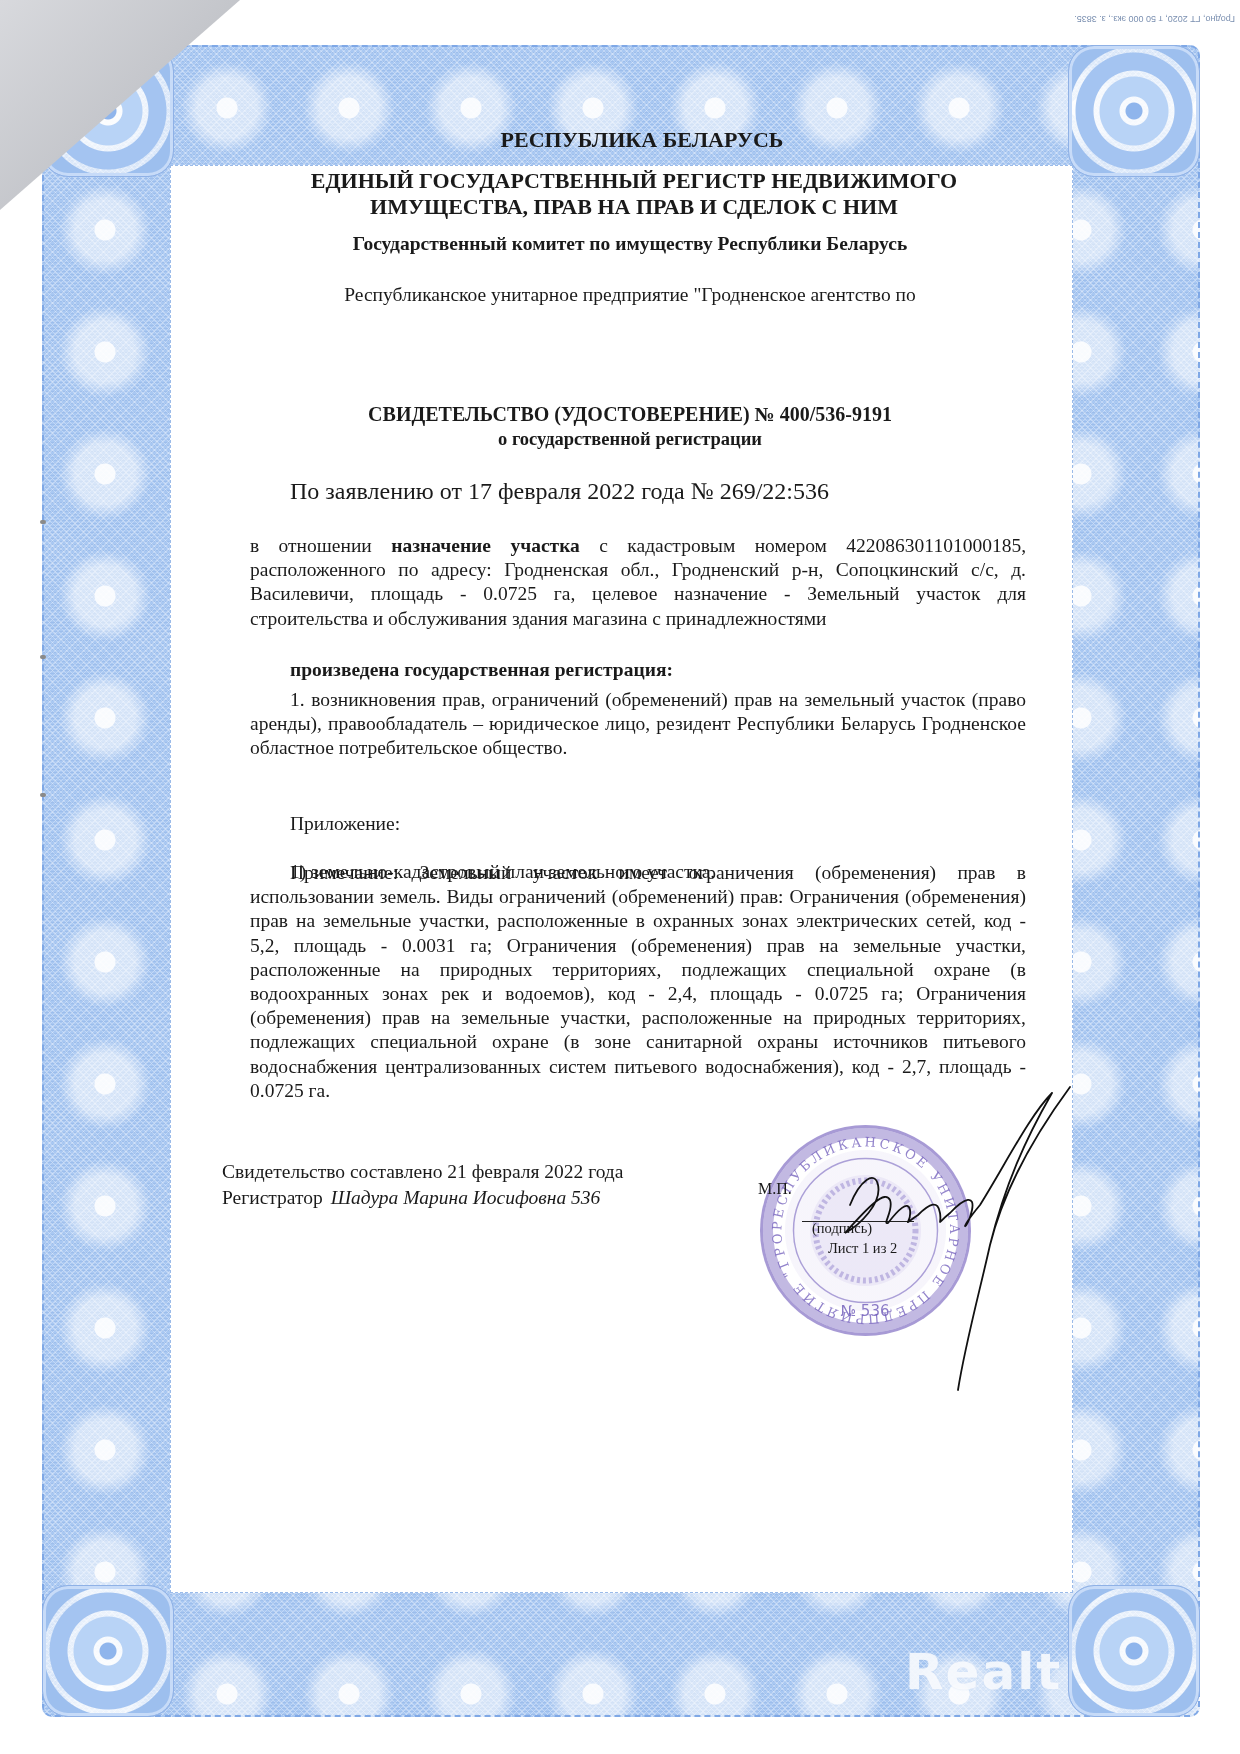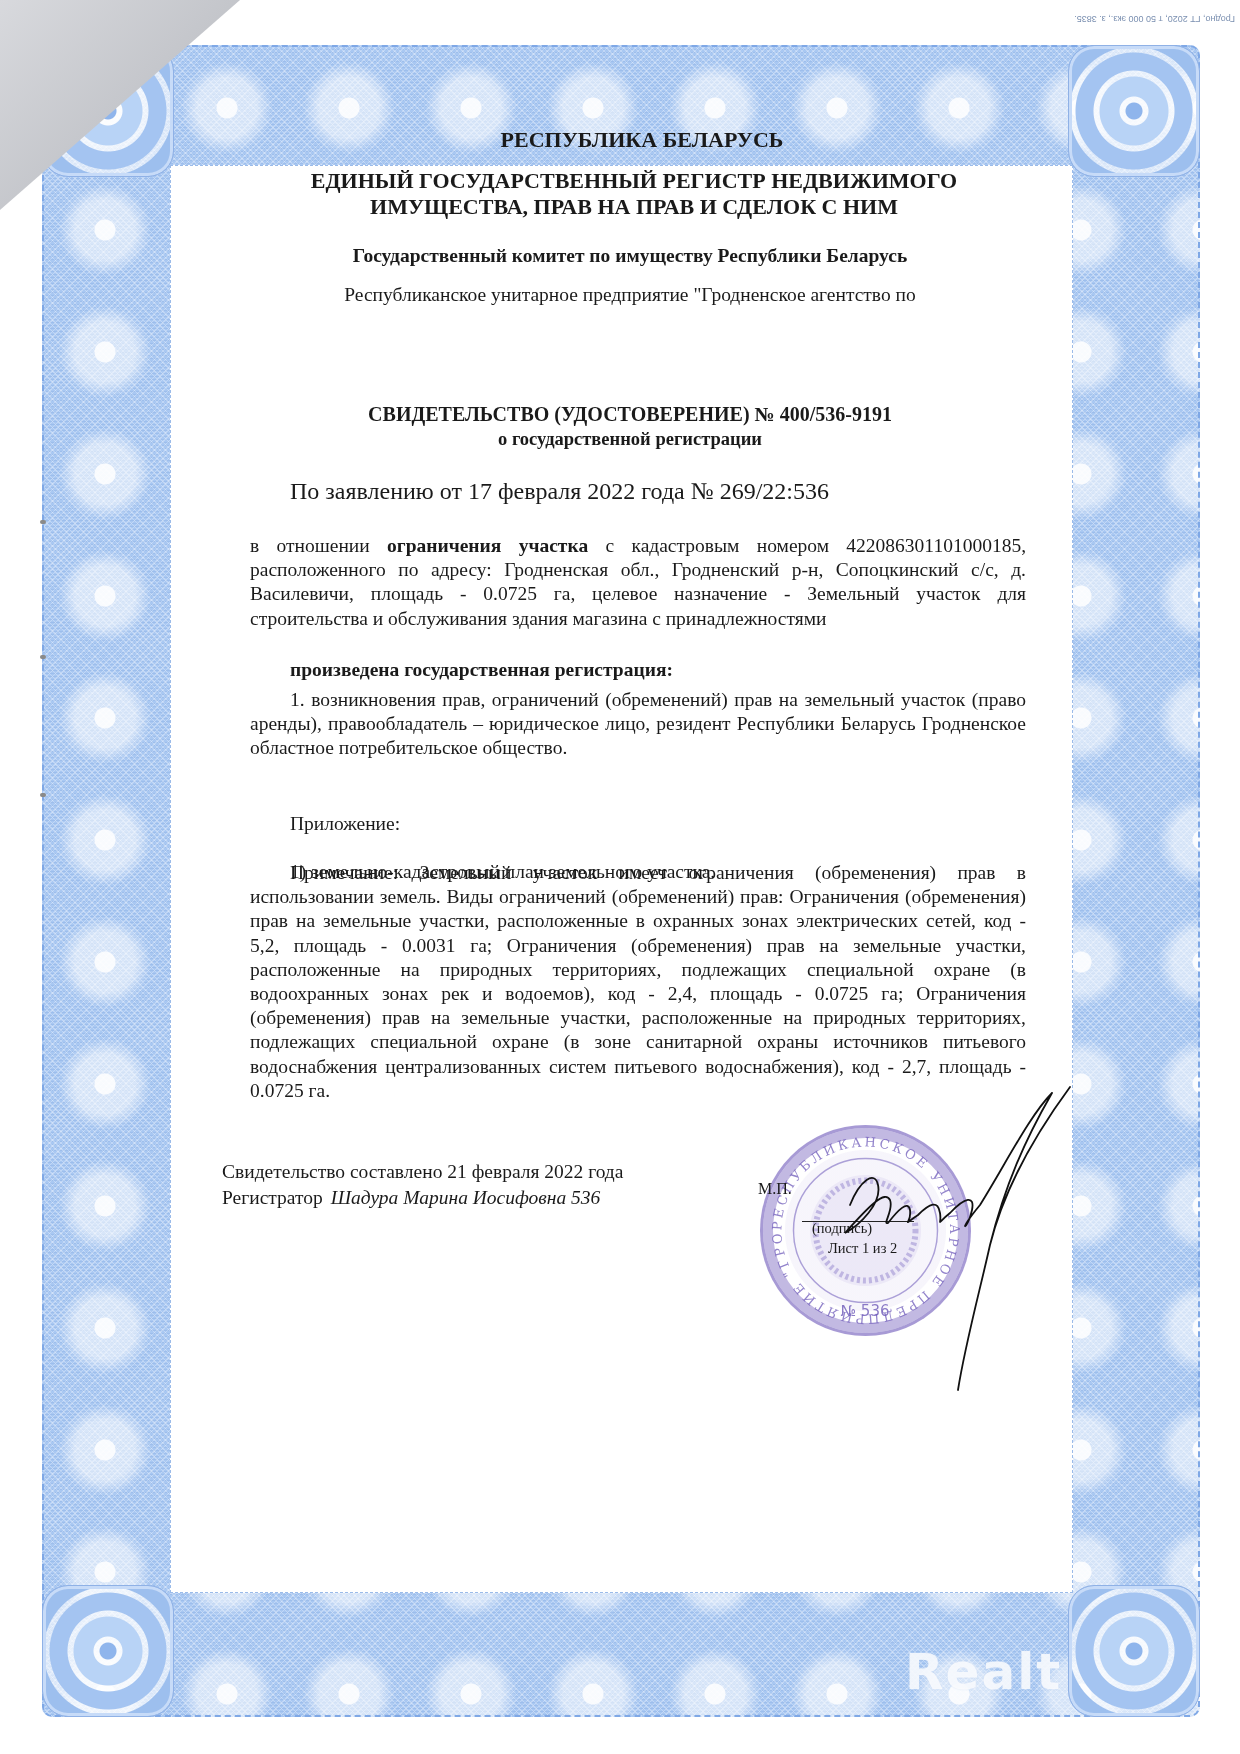--- a/index.html
+++ b/index.html
@@ -49,21 +49,21 @@
     background: linear-gradient(135deg, #d8d9dd 0%, #c3c5ca 55%, #9fa2a8 100%);
     clip-path: polygon(0 0, 100% 0, 0 100%);
   }
   .hdr {
     position: absolute; left: 250px; width: 768px; text-align: center;
     font-weight: bold; font-size: 22px; line-height: 27px; letter-spacing: 0;
   }
   .t-republic { top: 126px; margin-left: 8px; }
   .t-registry1 { top: 167px; }
   .t-registry2 { top: 193px; }
-  .t-committee { position: absolute; left: 230px; width: 800px; top: 232px; text-align: center; font-weight: bold; font-size: 19.5px; line-height: 24px; margin-top: 12px; }
+  .t-committee { position: absolute; left: 230px; width: 800px; top: 232px; text-align: center; font-weight: bold; font-size: 19.5px; line-height: 24px; }
   .t-enterprise { position: absolute; left: 230px; width: 800px; top: 282px; text-align: center; font-size: 19.5px; line-height: 25px; }
   .t-cert { position: absolute; left: 250px; width: 760px; top: 402px; text-align: center; font-weight: bold; font-size: 20px; line-height: 25px; }
   .t-cert-sub { position: absolute; left: 250px; width: 760px; top: 427px; text-align: center; font-weight: bold; font-size: 18.5px; line-height: 24px; }
   .t-application { position: absolute; left: 290px; top: 479px; font-size: 24px; line-height: 25px; white-space: nowrap; }
   .para {
     position: absolute; left: 250px; width: 776px; font-size: 19.5px; line-height: 24.2px;
     text-align: justify;
   }
   .p-object { top: 534px; }
   .p-object .b { font-weight: bold; }
@@ -124,21 +124,21 @@
 <div class="t-committee">Государственный комитет по имуществу Республики Беларусь</div>
 <div class="t-enterprise">
   <div>Республиканское унитарное предприятие "Гродненское агентство по</div>
 </div>
 
 <div class="t-cert">СВИДЕТЕЛЬСТВО (УДОСТОВЕРЕНИЕ) № 400/536-9191</div>
 <div class="t-cert-sub">о государственной регистрации</div>
 
 <div class="t-application">По заявлению от 17 февраля 2022 года № 269/22:536</div>
 
-<div class="para p-object"><span>в отношении </span><span class="b">ограничения участка</span><span> с кадастровым номером 422086301101000185, расположенного по адресу: Гродненская обл., Гродненский р-н, Сопоцкинский с/с, д. Василевичи, площадь - 0.0725 га, целевое назначение - Земельный участок для строительства и обслуживания здания магазина с принадлежностями</span></div>
+<div class="para p-object"><span>в отношении </span><span class="b">назначение участка</span><span> с кадастровым номером 422086301101000185, расположенного по адресу: Гродненская обл., Гродненский р-н, Сопоцкинский с/с, д. Василевичи, площадь - 0.0725 га, целевое назначение - Земельный участок для строительства и обслуживания здания магазина с принадлежностями</span></div>
 
 <div class="para p-done">произведена государственная регистрация:</div>
 <div class="para p-item1">1. возникновения прав, ограничений (обременений) прав на земельный участок (право аренды), правообладатель – юридическое лицо, резидент Республики Беларусь Гродненское областное потребительское общество.</div>
 
 <div class="para p-annex-label">Приложение:</div>
 <div class="para p-annex-item">1) земельно-кадастровый план земельного участка.</div>
 <div class="para p-note">Примечание: Земельный участок имеет ограничения (обременения) прав в использовании земель. Виды ограничений (обременений) прав: Ограничения (обременения) прав на земельные участки, расположенные в охранных зонах электрических сетей, код - 5,2, площадь - 0.0031 га; Ограничения (обременения) прав на земельные участки, расположенные на природных территориях, подлежащих специальной охране (в водоохранных зонах рек и водоемов), код - 2,4, площадь - 0.0725 га; Ограничения (обременения) прав на земельные участки, расположенные на природных территориях, подлежащих специальной охране (в зоне санитарной охраны источников питьевого водоснабжения централизованных систем питьевого водоснабжения), код - 2,7, площадь - 0.0725 га.</div>
 
 <div class="p-issued">Свидетельство составлено 21 февраля 2022 года</div>
 <div class="p-registrar"><span>Регистратор</span><span class="name">Шадура Марина Иосифовна 536</span></div>

